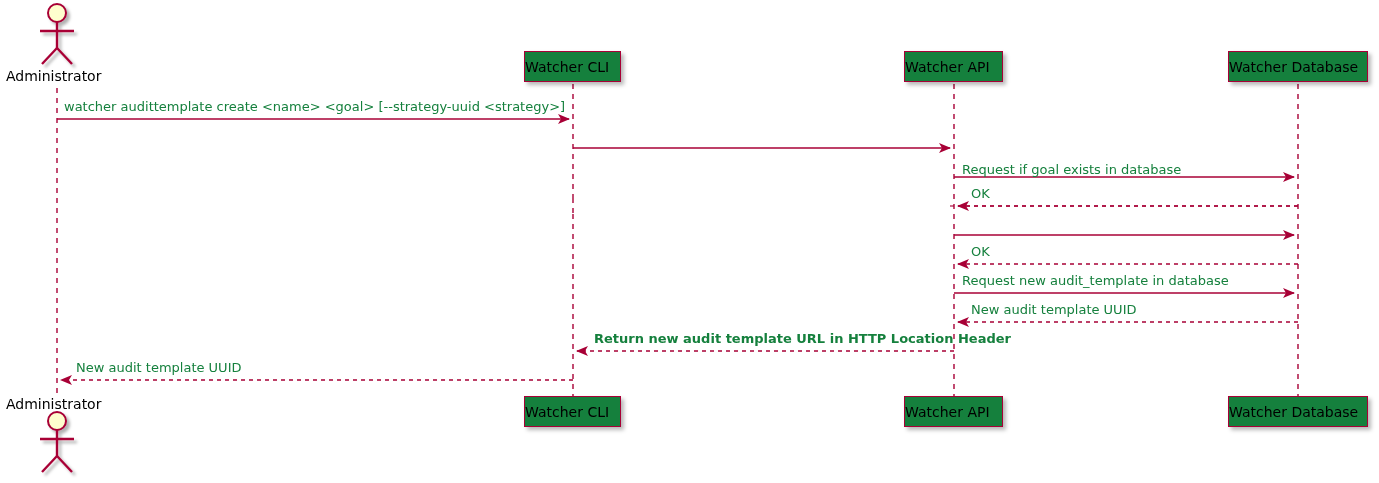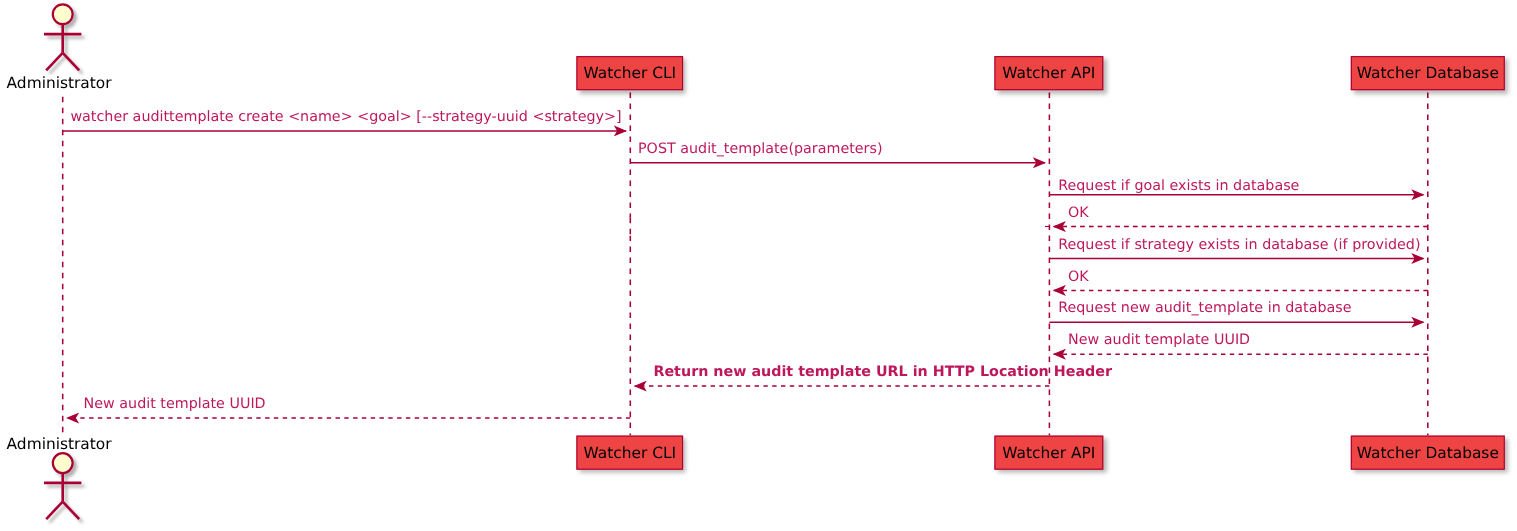--- a/index.html
+++ b/index.html
@@ -19,43 +19,43 @@
   }
   svg.layer {
     position: absolute;
     left: 0;
     top: 0;
     width: 1379px;
     height: 483px;
   }
   .participant-box {
     position: absolute;
-    background: #ef4444;
+    background: #15803d;
     border: 1.5px solid #A80036;
     box-shadow: 3px 3px 4px rgba(0,0,0,0.28);
     box-sizing: border-box;
     display: flex;
     align-items: center;
-    justify-content: center;
+    justify-content: flex-start;
     font-size: 14px;
     color: #000000;
     white-space: nowrap;
     font-family: "DejaVu Sans", sans-serif;
   }
   .actor-label {
     position: absolute;
     font-size: 14px;
     color: #000000;
     white-space: nowrap;
     font-family: "DejaVu Sans", sans-serif;
   }
   .msg-label {
     position: absolute;
     font-size: 13px;
-    color: #be185d;
+    color: #15803d;
     white-space: nowrap;
     font-family: "DejaVu Sans", sans-serif;
   }
 </style>
 </head>
 <body>
 
 <div id="diagram-root">
 
   <svg class="layer" viewBox="0 0 1379 483">
@@ -130,23 +130,21 @@
     <span>Watcher API</span>
   </div>
   <div class="participant-box" style="left:1228px; top:396px; width:140px; height:31px;">
     <span>Watcher Database</span>
   </div>
 
   <div class="actor-label" style="left:6px; top:68px;">Administrator</div>
   <div class="actor-label" style="left:6px; top:396px;">Administrator</div>
 
   <div class="msg-label" style="left:64px; top:99px;">watcher audittemplate create &lt;name&gt; &lt;goal&gt; [--strategy-uuid &lt;strategy&gt;]</div>
-  <div class="msg-label" style="left:580px; top:128px;">POST audit_template(parameters)</div>
   <div class="msg-label" style="left:962px; top:143px;margin-top:19px;">Request if goal exists in database</div>
   <div class="msg-label" style="left:971px; top:186px;">OK</div>
-  <div class="msg-label" style="left:962px; top:215px;">Request if strategy exists in database (if provided)</div>
   <div class="msg-label" style="left:971px; top:244px;">OK</div>
   <div class="msg-label" style="left:962px; top:273px;">Request new audit_template in database</div>
   <div class="msg-label" style="left:971px; top:302px;">New audit template UUID</div>
   <div class="msg-label" style="left:594px; top:331px;font-weight:bold;">Return new audit template URL in HTTP Location Header</div>
   <div class="msg-label" style="left:76px; top:360px;">New audit template UUID</div>
 
 </div>
 
 </body></html>

